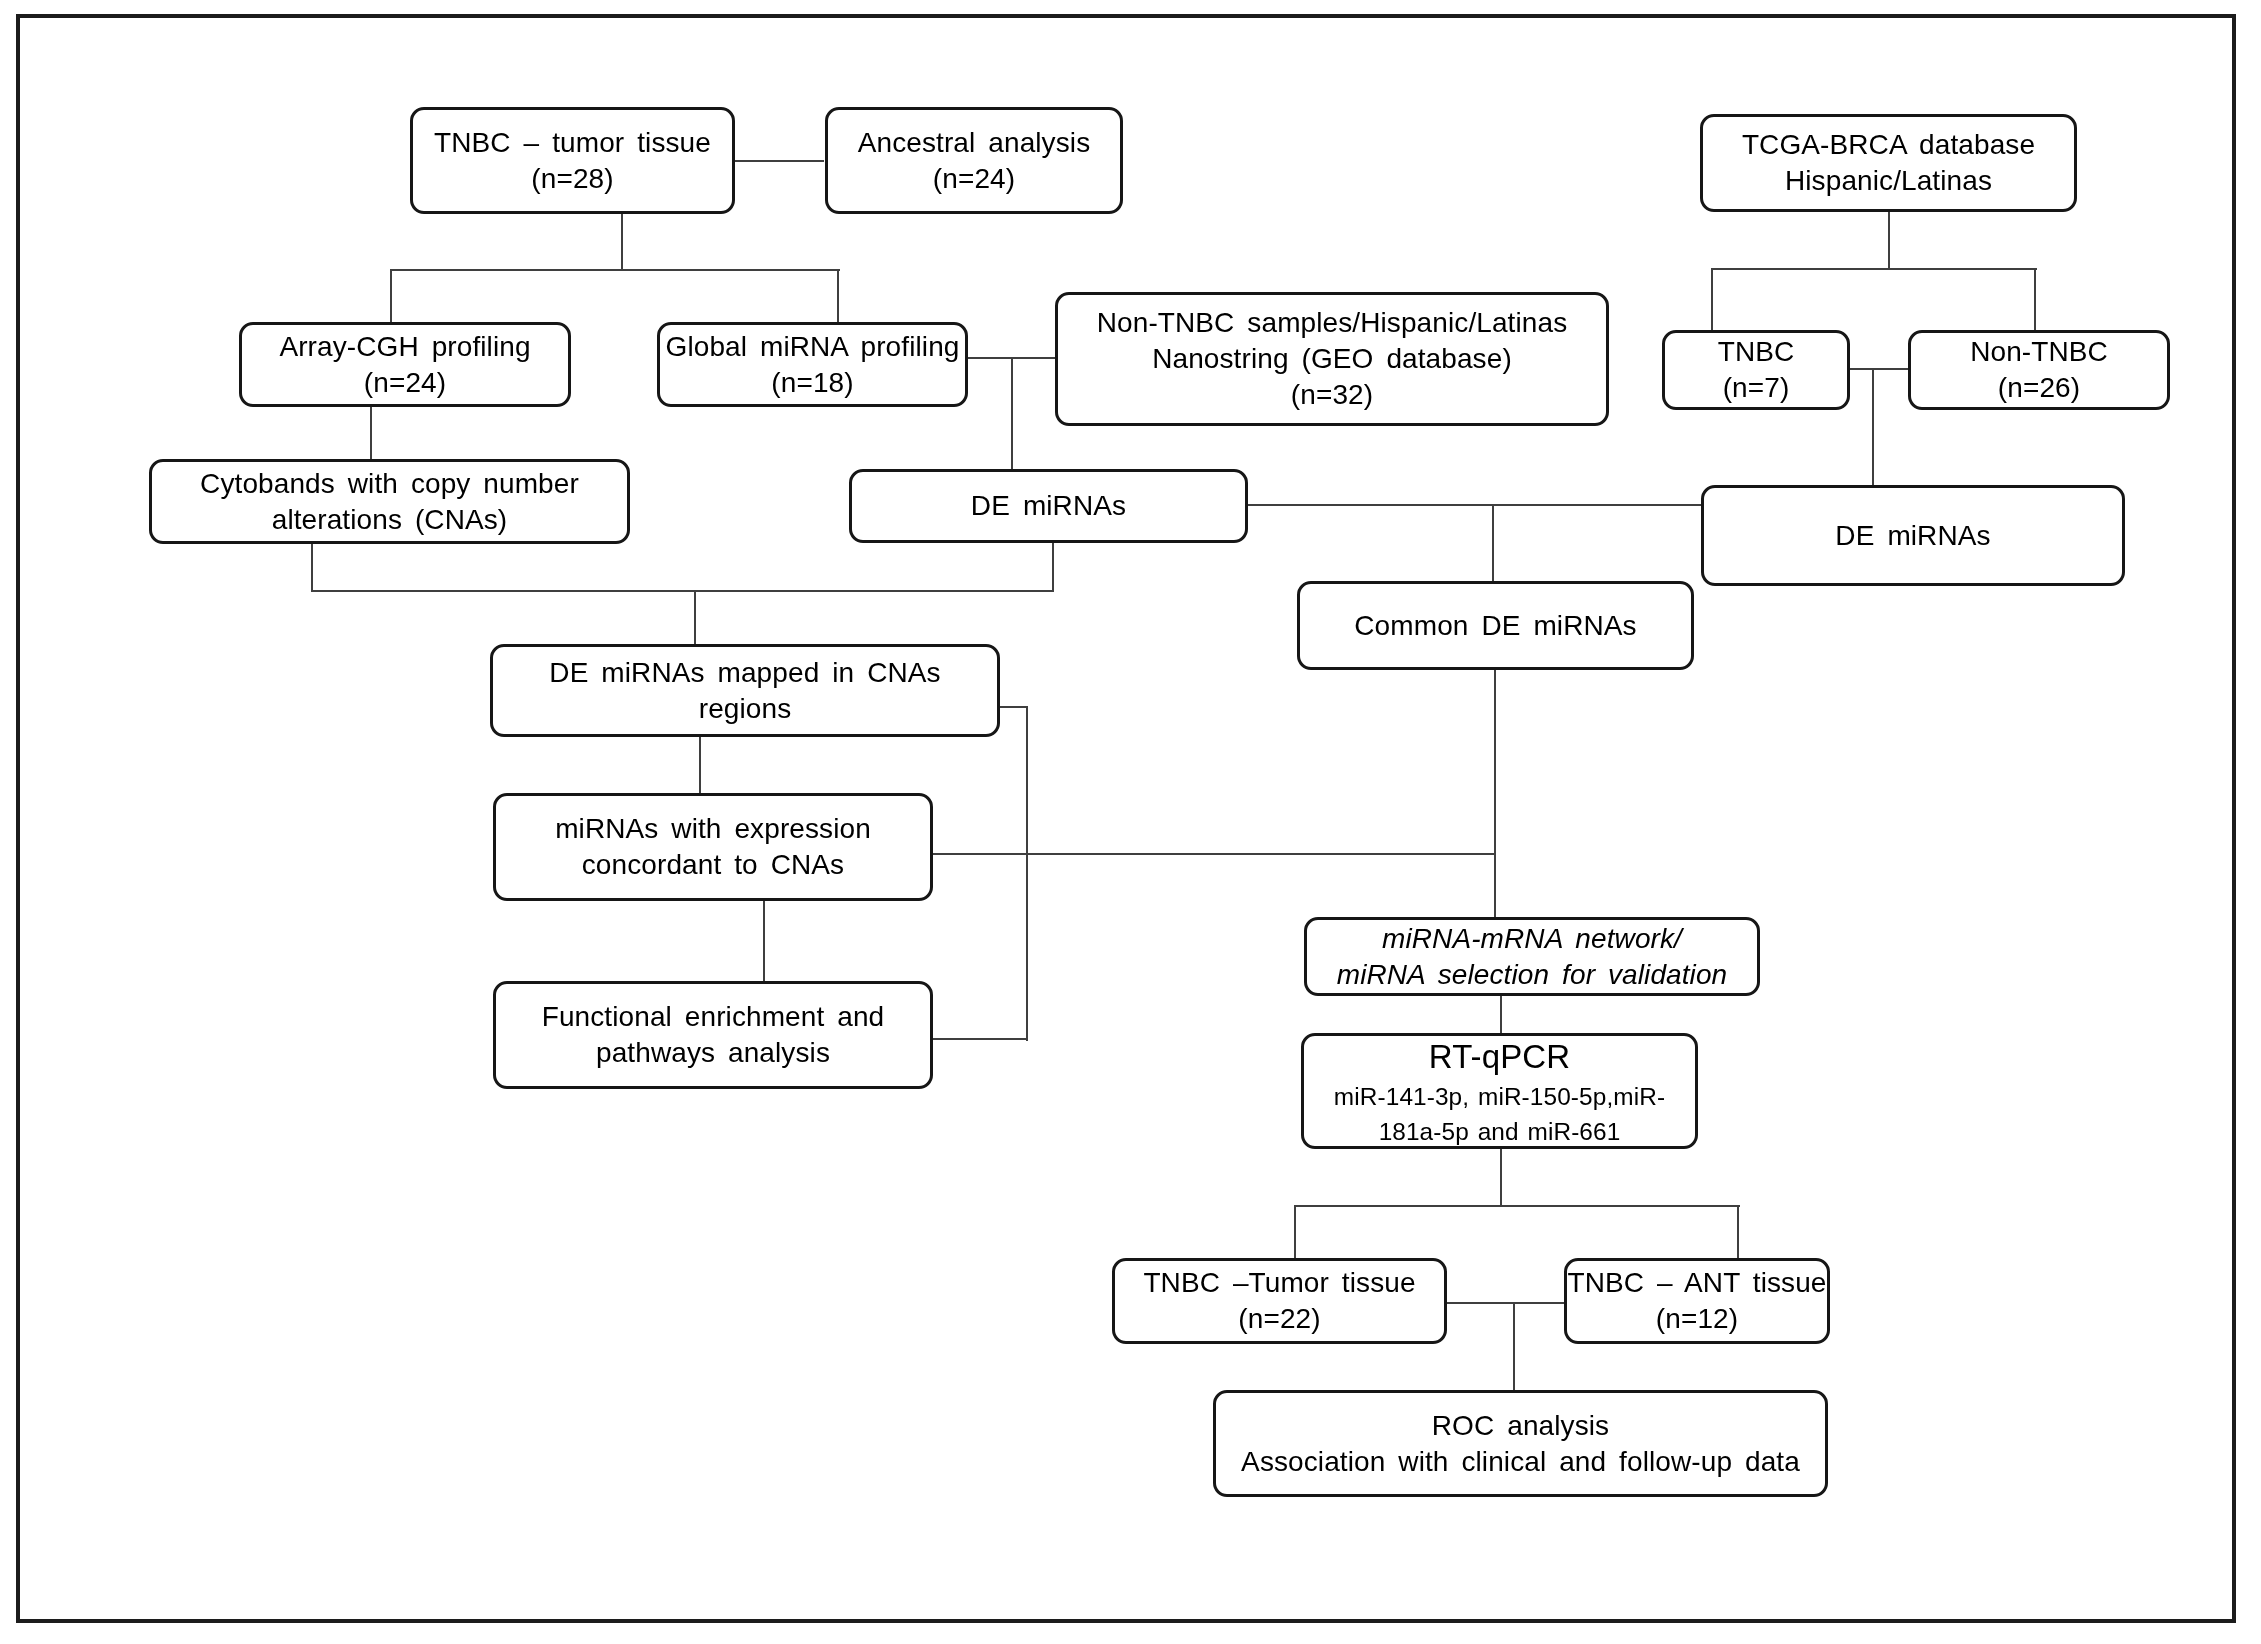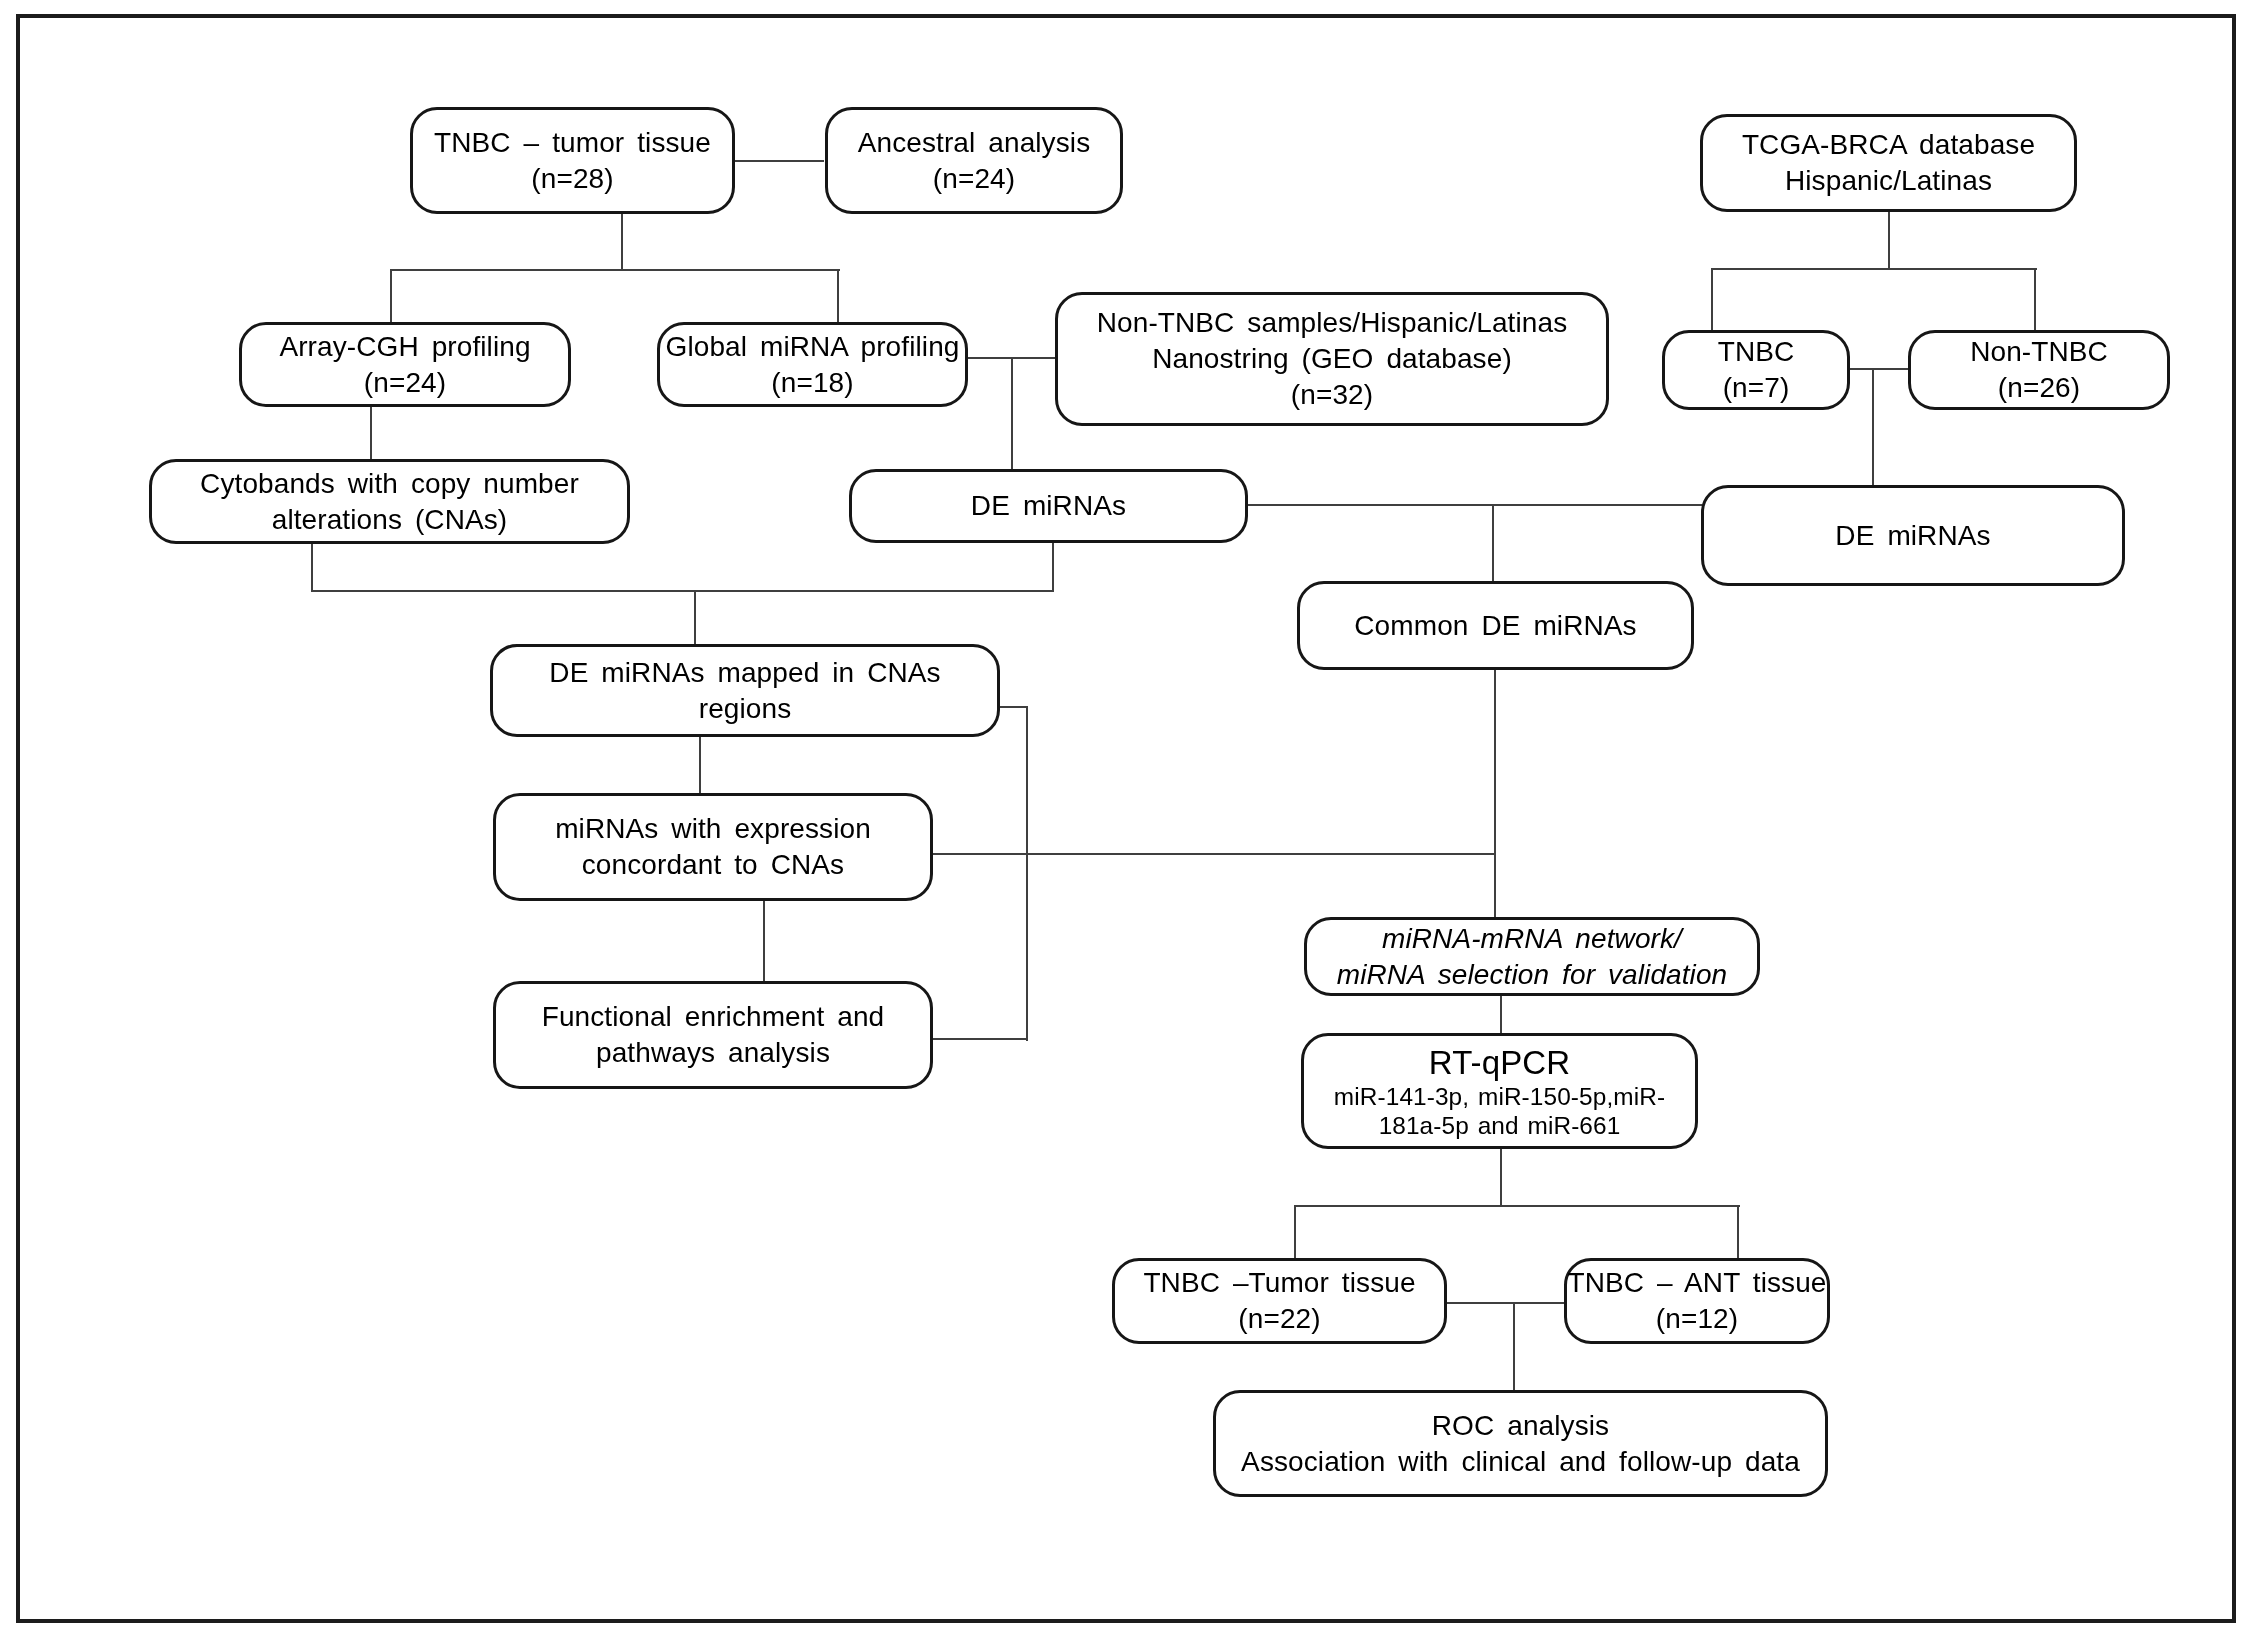--- a/index.html
+++ b/index.html
@@ -6,29 +6,29 @@
   .canvas{
     position:relative;width:2261px;height:1644px;background:#ffffff;
     font-family:"Liberation Sans",sans-serif;color:#000;overflow:hidden;
   }
   .frame{
     position:absolute;left:16px;top:13.7px;width:2220px;height:1609px;
     border:4.8px solid #1c1c1c;box-sizing:border-box;
   }
   .node{
     position:absolute;box-sizing:border-box;background:#fff;
-    border:3px solid #161616;border-radius:27px;
+    border:3px solid #161616;border-radius:14px;
     display:flex;flex-direction:column;align-items:center;justify-content:center;
     text-align:center;font-size:28px;line-height:36px;
     word-spacing:0.18em;letter-spacing:0.1px;z-index:2;padding:17px 6px;
   }
   .node.italic{font-style:italic;}
   .ln{white-space:nowrap;}
   .ln.big{font-size:33px;line-height:39px;}
-  .ln.small{font-size:24.4px;line-height:29px;word-spacing:0.08em;}
+  .ln.small{font-size:24.4px;line-height:29px;word-spacing:0.08em;margin-top:6px;}
   .seg{position:absolute;background:#3f3f3f;z-index:1;}
   .seg.h{height:2.4px;}
   .seg.v{width:2.4px;}
 </style>
 </head>
 <body>
 
 <div class="canvas">
   <div class="frame"></div>
 

